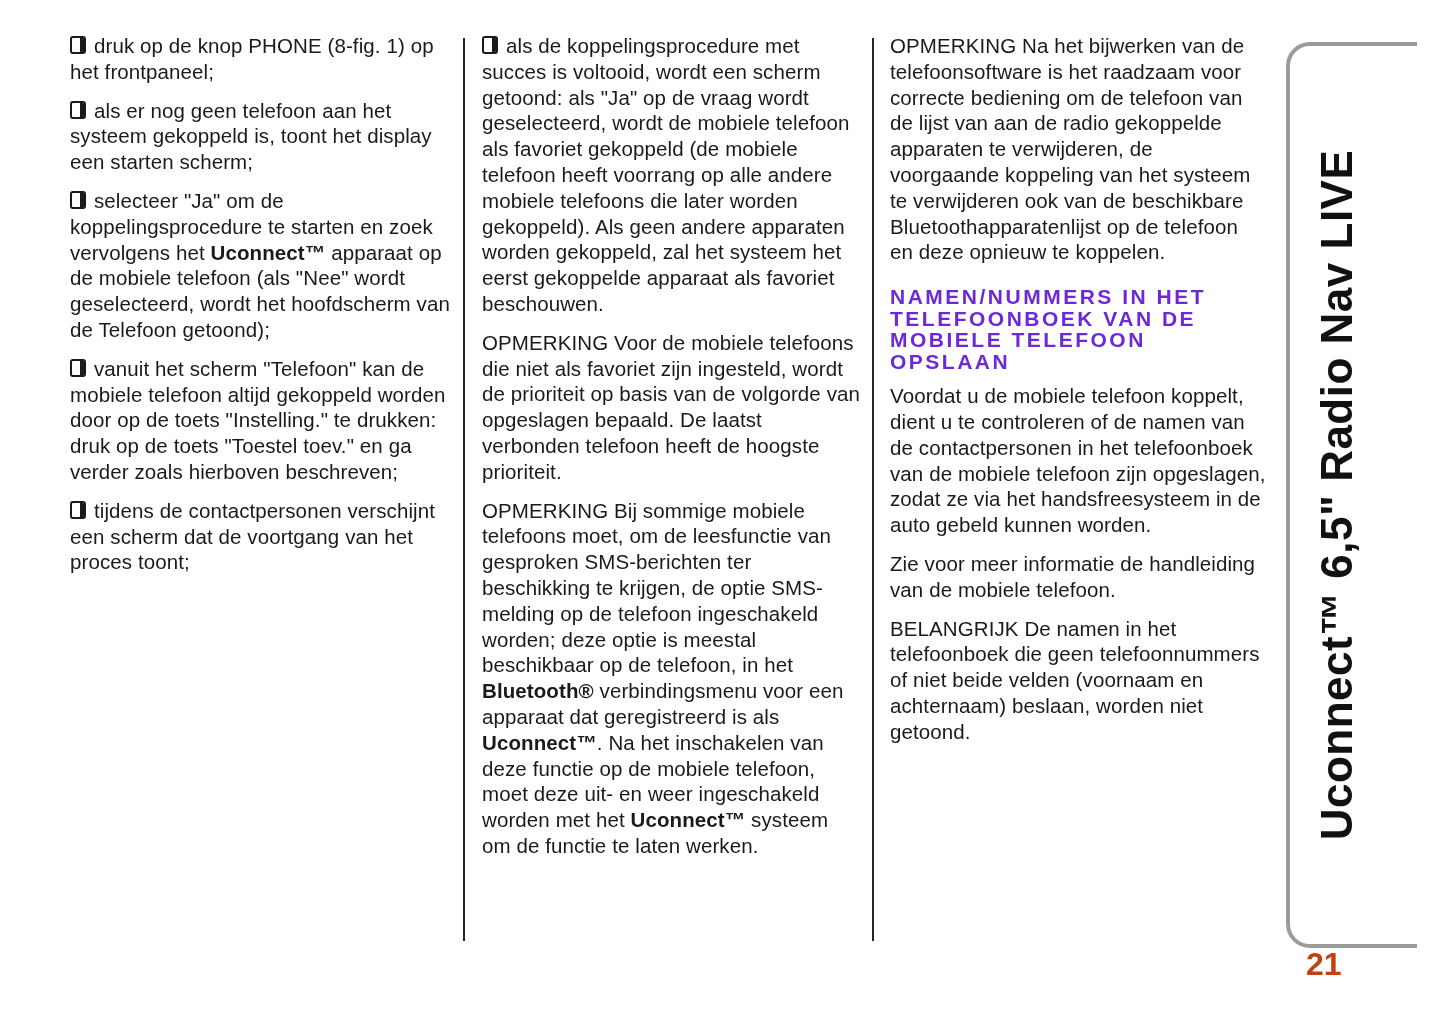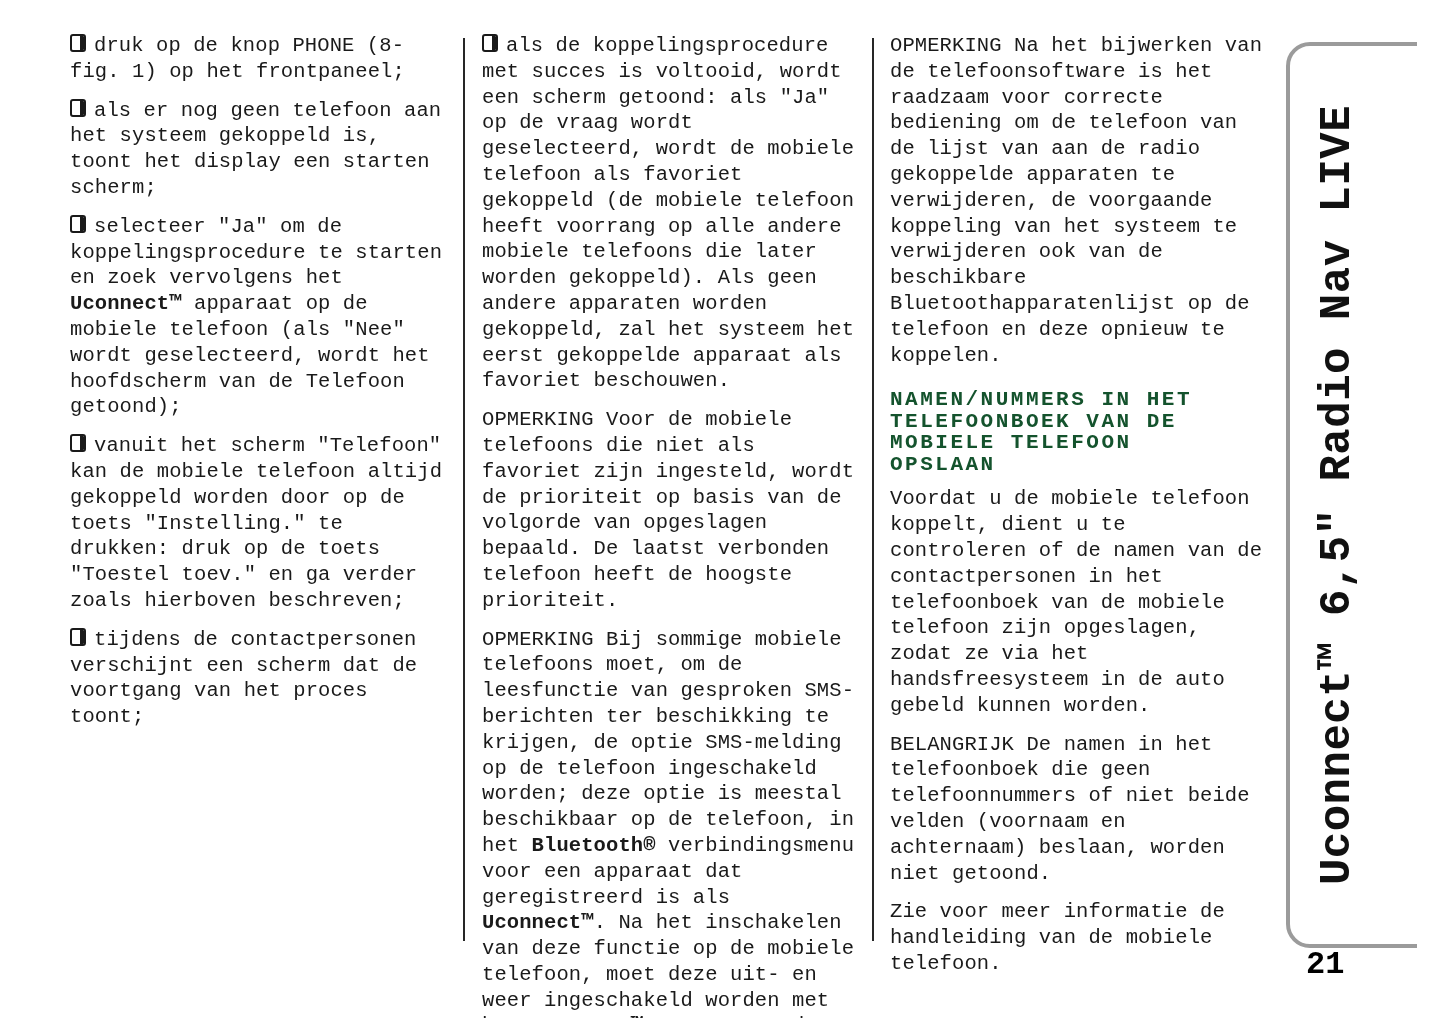--- a/index.html
+++ b/index.html
@@ -6,42 +6,42 @@
     margin: 0;
     padding: 0;
     background: #ffffff;
   }
   .page {
     position: relative;
     width: 1417px;
     height: 1018px;
     background: #ffffff;
     overflow: hidden;
-    font-family: Liberation Mono, monospace;
+    font-family: Liberation Sans, sans-serif;
     color: #1a1a1a;
   }
   .col {
     position: absolute;
     top: 33px;
   }
   .para {
     font-size: 20.5px;
     line-height: 25.8px;
     letter-spacing: 0.1px;
     margin: 0 0 13px 0;
     color: #1a1a1a;
   }
   .section-heading {
     font-size: 21px;
     font-weight: bold;
     line-height: 21.5px;
     letter-spacing: 2.5px;
     max-width: 332px;
     margin: 21px 0 11px 0;
-    color: #14532d;
+    color: #6d28d9;
   }
   .bullet {
     display: inline-block;
     width: 12px;
     height: 14px;
     border: 2px solid #1a1a1a;
     border-radius: 3px;
     position: relative;
     margin-right: 8px;
     vertical-align: -1px;
@@ -83,21 +83,21 @@
     font-weight: bold;
     letter-spacing: 0.5px;
     color: #111111;
   }
   .page-number {
     position: absolute;
     left: 1306px;
     top: 946px;
     font-size: 32px;
     font-weight: bold;
-    color: #000000;
+    color: #c2410c;
   }
 </style>
 </head>
 <body>
 
 <div class="page">
 
   <div class="col" id="col-0" style="left:70px;  width:380px">
       <p class="para"><span class="bullet"></span><span>druk op de knop PHONE (8-fig. 1) op het frontpaneel;</span></p>
       <p class="para"><span class="bullet"></span><span>als er nog geen telefoon aan het systeem gekoppeld is, toont het display een starten scherm;</span></p>
@@ -109,22 +109,22 @@
   <div class="col" id="col-1" style="left:482px; width:378px">
       <p class="para"><span class="bullet"></span><span>als de koppelingsprocedure met succes is voltooid, wordt een scherm getoond: als "Ja" op de vraag wordt geselecteerd, wordt de mobiele telefoon als favoriet gekoppeld (de mobiele telefoon heeft voorrang op alle andere mobiele telefoons die later worden gekoppeld). Als geen andere apparaten worden gekoppeld, zal het systeem het eerst gekoppelde apparaat als favoriet beschouwen.</span></p>
       <p class="para"><span>OPMERKING Voor de mobiele telefoons die niet als favoriet zijn ingesteld, wordt de prioriteit op basis van de volgorde van opgeslagen bepaald. De laatst verbonden telefoon heeft de hoogste prioriteit.</span></p>
       <p class="para"><span>OPMERKING Bij sommige mobiele telefoons moet, om de leesfunctie van gesproken SMS-berichten ter beschikking te krijgen, de optie SMS-melding op de telefoon ingeschakeld worden; deze optie is meestal beschikbaar op de telefoon, in het </span><b>Bluetooth®</b><span> verbindingsmenu voor een apparaat dat geregistreerd is als </span><b>Uconnect™</b><span>. Na het inschakelen van deze functie op de mobiele telefoon, moet deze uit- en weer ingeschakeld worden met het </span><b>Uconnect™</b><span> systeem om de functie te laten werken.</span></p>
     </div>
   <div class="vsep" style="left:872px"></div>
   <div class="col" id="col-2" style="left:890px; width:376px">
       <p class="para"><span>OPMERKING Na het bijwerken van de telefoonsoftware is het raadzaam voor correcte bediening om de telefoon van de lijst van aan de radio gekoppelde apparaten te verwijderen, de voorgaande koppeling van het systeem te verwijderen ook van de beschikbare Bluetoothapparatenlijst op de telefoon en deze opnieuw te koppelen.</span></p>
       <h2 class="section-heading"><span>NAMEN/NUMMERS IN HET TELEFOONBOEK VAN DE MOBIELE TELEFOON OPSLAAN</span></h2>
       <p class="para"><span>Voordat u de mobiele telefoon koppelt, dient u te controleren of de namen van de contactpersonen in het telefoonboek van de mobiele telefoon zijn opgeslagen, zodat ze via het handsfreesysteem in de auto gebeld kunnen worden.</span></p>
+      <p class="para"><span>Zie voor meer informatie de handleiding van de mobiele telefoon.</span></p>
       <p class="para"><span>BELANGRIJK De namen in het telefoonboek die geen telefoonnummers of niet beide velden (voornaam en achternaam) beslaan, worden niet getoond.</span></p>
-      <p class="para"><span>Zie voor meer informatie de handleiding van de mobiele telefoon.</span></p>
     </div>
 
   <div class="side-tab">
     <div class="side-tab-title">Uconnect™ 6,5" Radio Nav LIVE</div>
   </div>
 
   <div class="page-number">21</div>
 
 </div>
 

